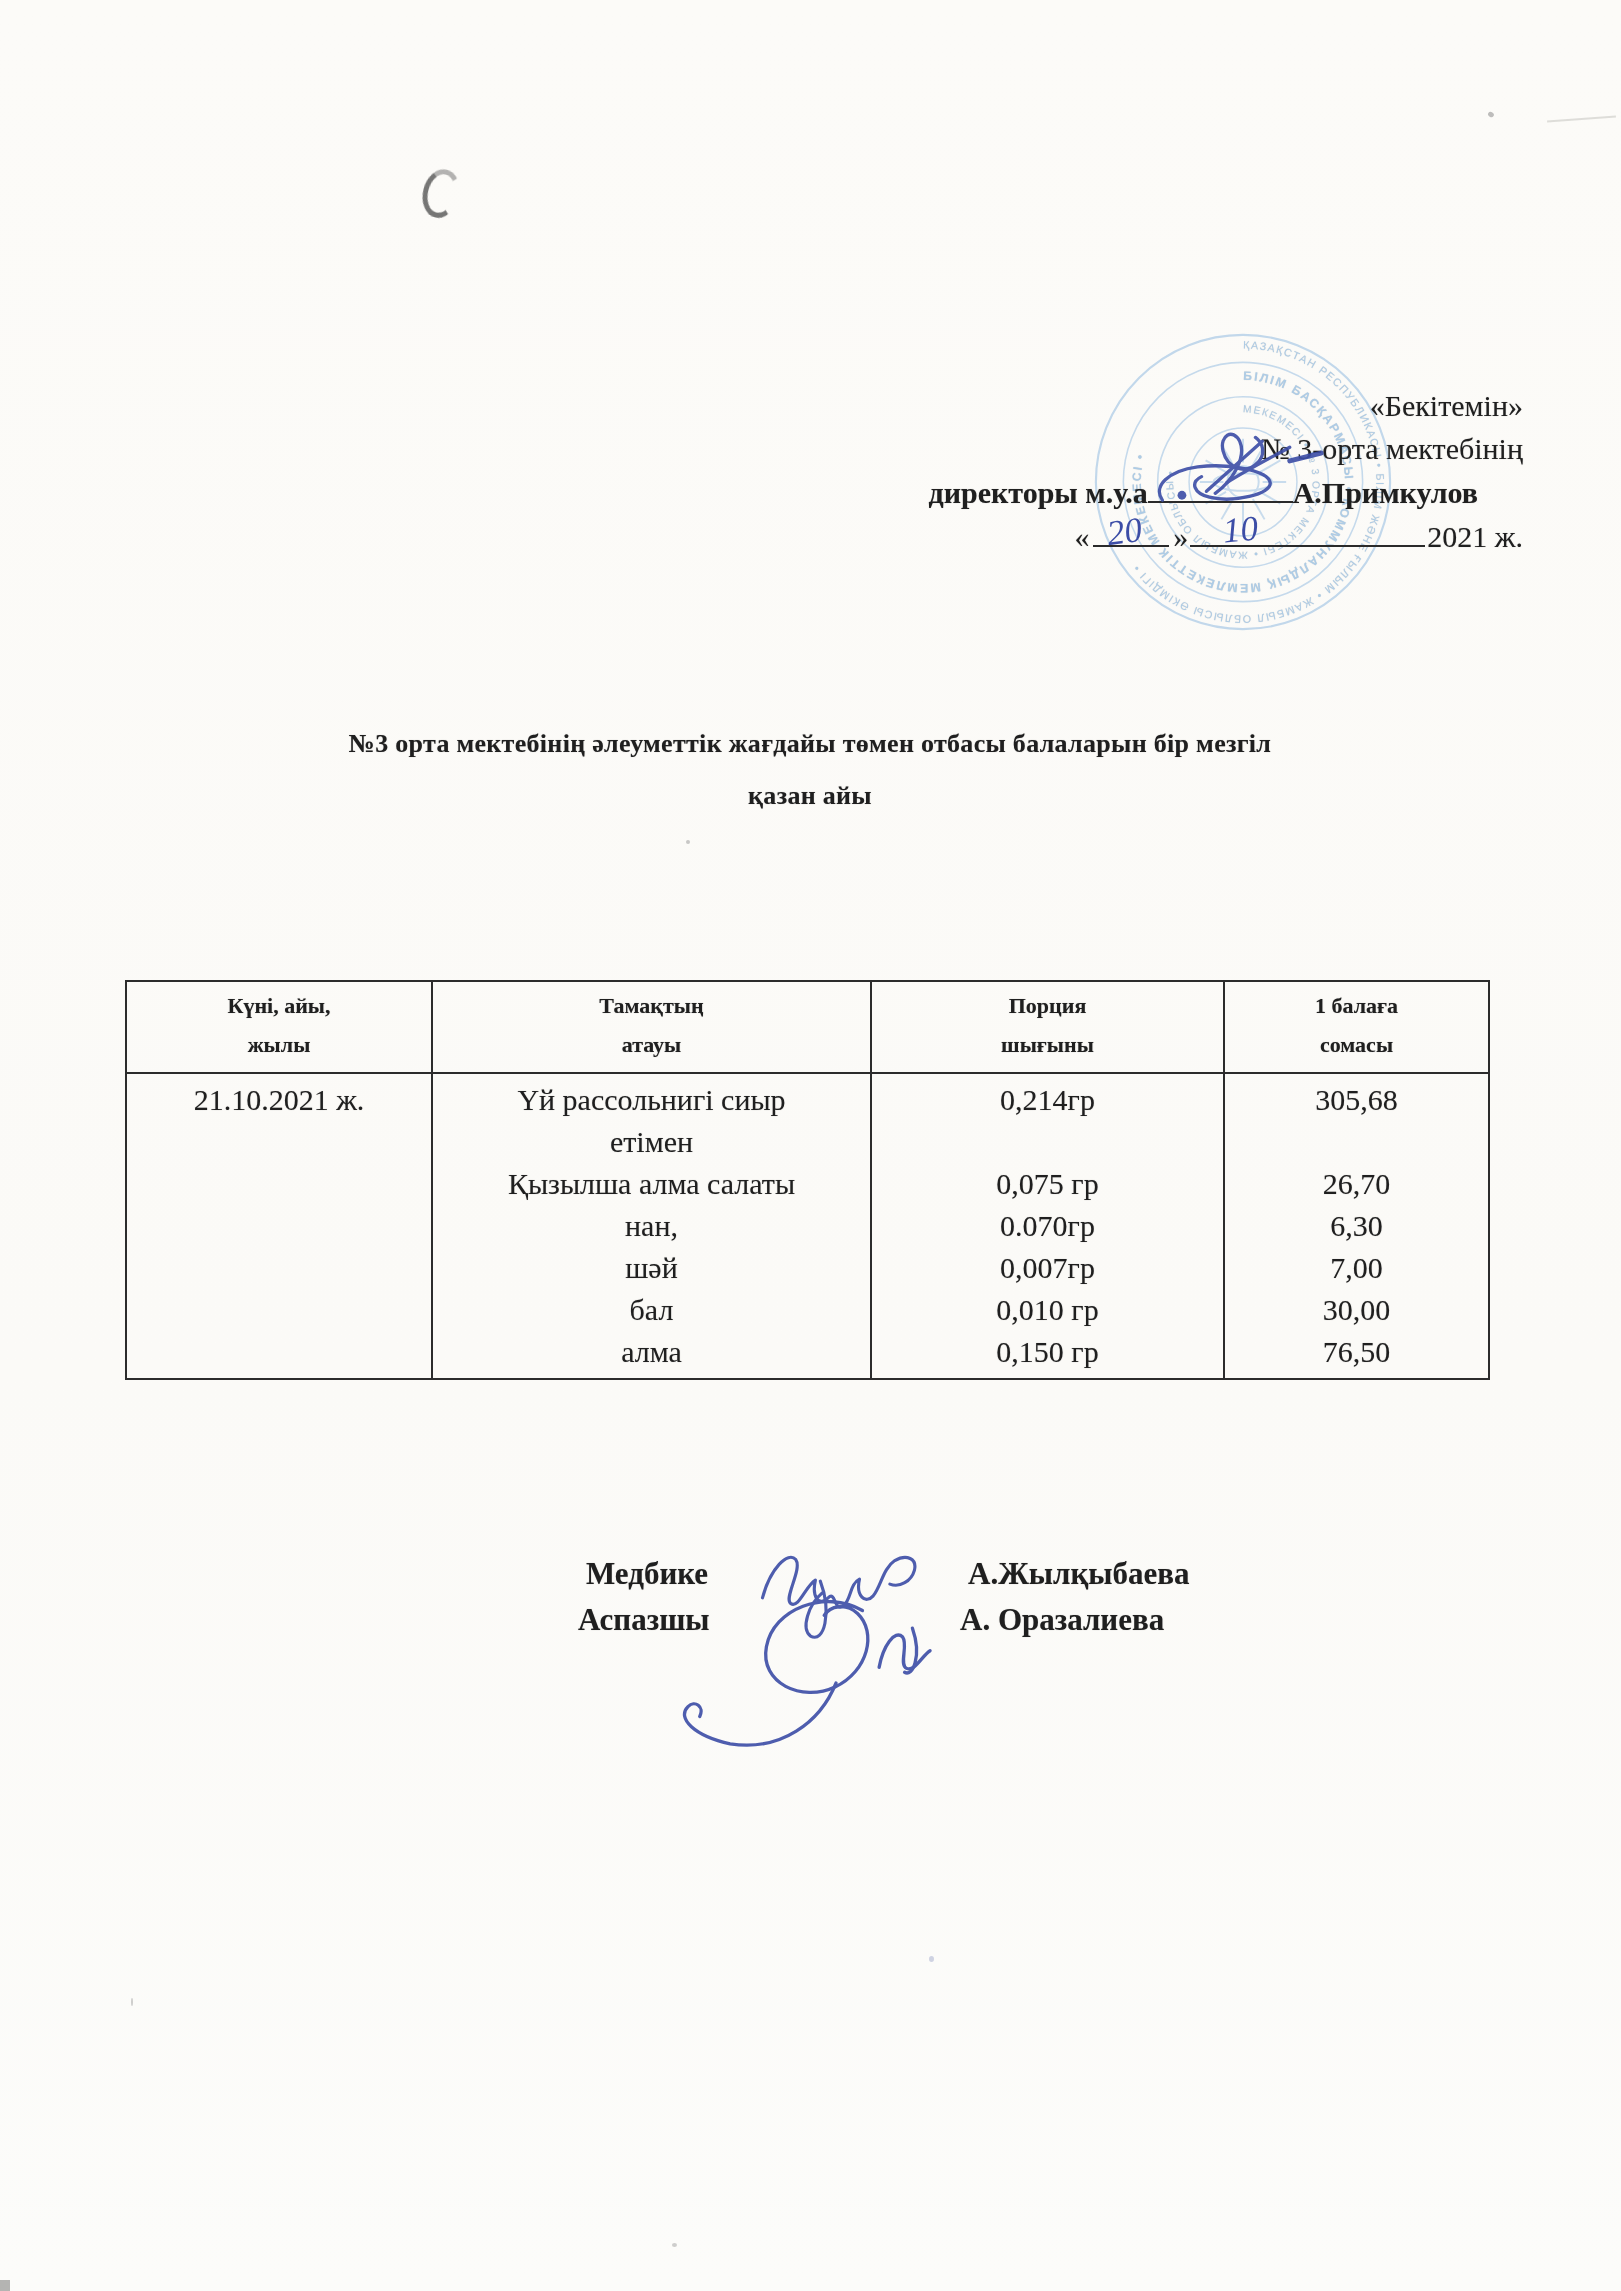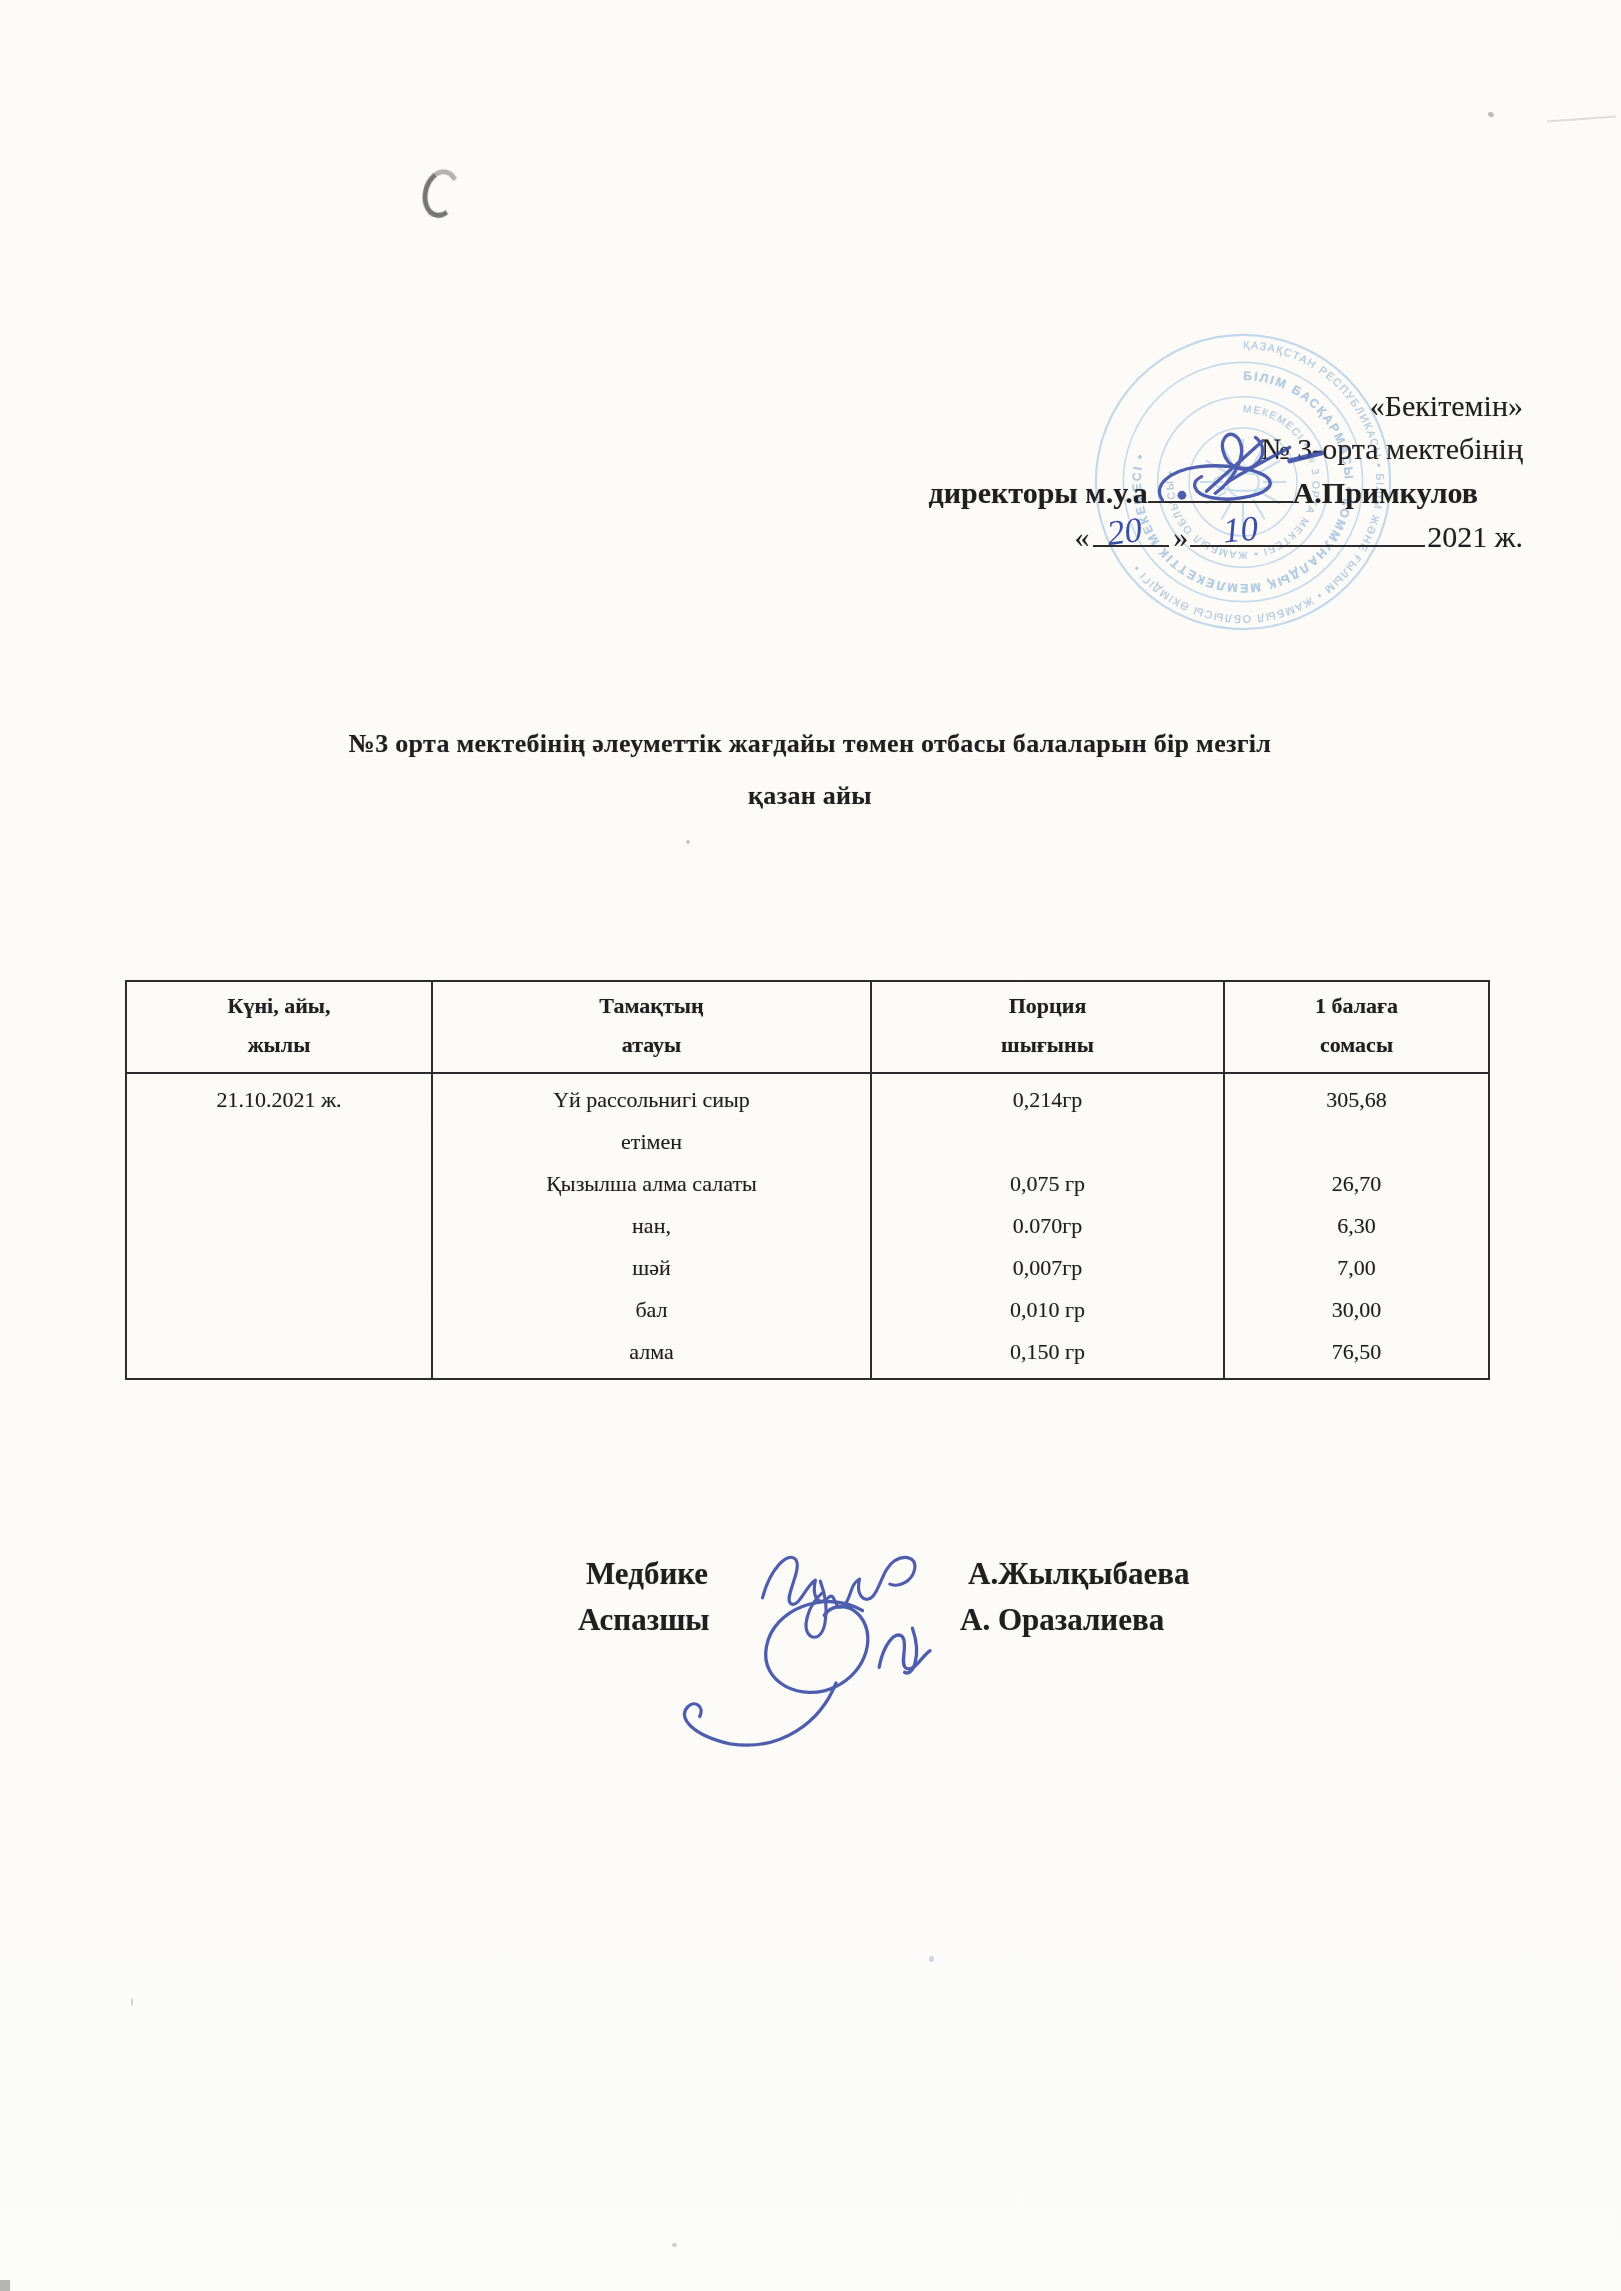--- a/index.html
+++ b/index.html
@@ -31,21 +31,21 @@
 
   
   .title { position:absolute; left:129px; top:718px; width:1362px; z-index:2; text-align:center; font-weight:bold; font-size:26px; line-height:52px; letter-spacing:0.3px; }
 
   
   .menu-table { position:absolute; left:125px; top:980px; width:1362px; z-index:2; border-collapse:collapse; table-layout:fixed; border:2.9px solid #2c2c2c; }
   .menu-table th, .menu-table td { border:2px solid #2c2c2c; }
   .menu-table th { font-size:22px; font-weight:bold; padding:3.9px 0 7.8px; }
   .th-line { line-height:39px; }
   .menu-table td { vertical-align:top; padding:4.9px 0 5.9px; }
-  .tl { height:42px; line-height:42px; font-size:22px; text-align:center; white-space:nowrap; }
+  .tl { height:42px; line-height:42px; font-size:30px; text-align:center; white-space:nowrap; }
 
   
   .sig-row { position:absolute; z-index:2; font-size:31px; white-space:nowrap;font-weight:bold; }
   .sig-row.r1 { left:586px; top:1556px; }
   .sig-row.r2 { left:578px; top:1602px; }
   .sig-role { display:inline-block; width:382px; }
 
   
   .ink { position:absolute; left:0; top:0; width:1621px; height:2292px; z-index:6; pointer-events:none; }
 

